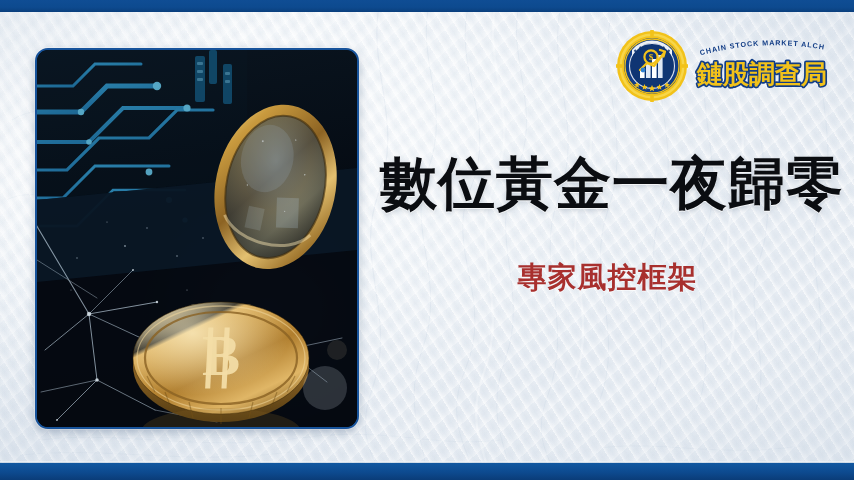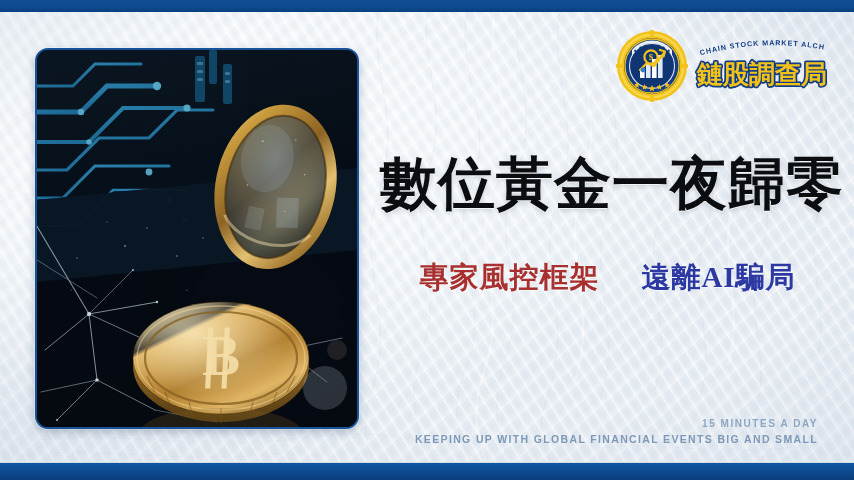--- a/index.html
+++ b/index.html
@@ -413,21 +413,16 @@
       </svg>
     </div>
   </div>
 
   <div class="headline">
     <div class="headline-main">數位黃金一夜歸零</div>
   </div>
 
   <div class="subline">
     <span class="sub-red">專家風控框架</span>
-    <span class="sub-blue">遠離AI騙局</span>
   </div>
 
-  <div class="footer">
-    <div class="footer-l1">15 MINUTES A DAY</div>
-    <div class="footer-l2">KEEPING UP WITH GLOBAL FINANCIAL EVENTS BIG AND SMALL</div>
-  </div>
 
 </div>
 
 </body></html>

